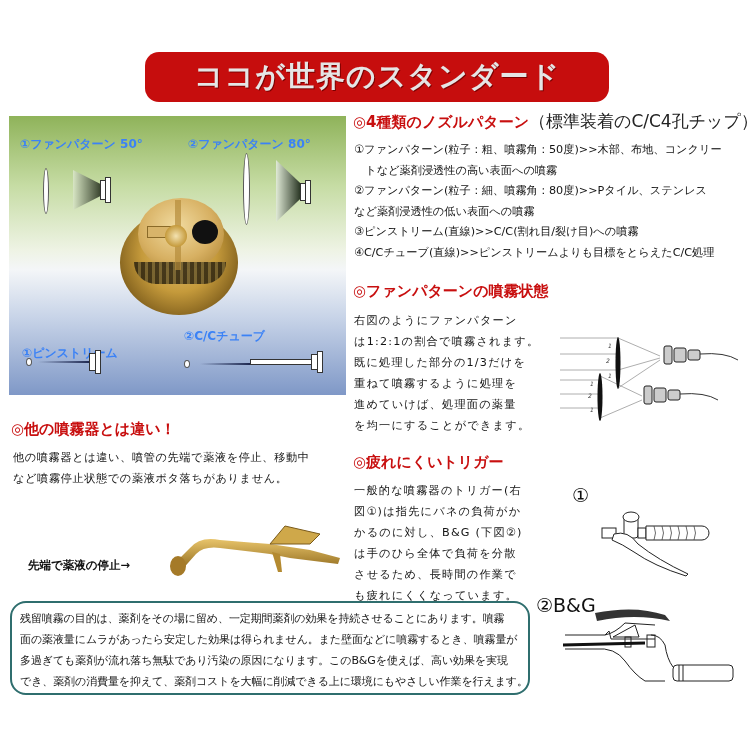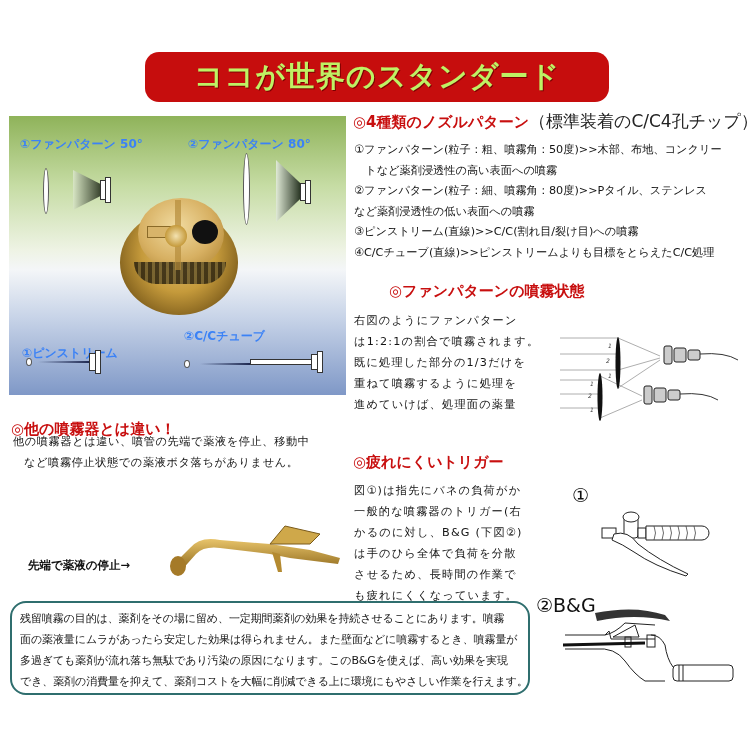--- a/index.html
+++ b/index.html
@@ -3,21 +3,21 @@
 <meta charset="utf-8">
 <style>
   * { box-sizing: border-box; margin: 0; padding: 0; }
   body { width: 750px; height: 750px; background: #ffffff; position: relative; overflow: hidden;
          font-family: "DejaVu Sans", sans-serif; color: #111; }
   .abs { position: absolute; }
 
   
   .banner { left: 145px; top: 52px; width: 464px; height: 50px; background: #c60d0d;
             border-radius: 14px; display: flex; align-items: center; justify-content: center; }
-  .banner span { color: #bef264; font-weight: bold; font-size: 29px; letter-spacing: 1px;
+  .banner span { color: #e5e5e5; font-weight: bold; font-size: 29px; letter-spacing: 1px;
                  text-shadow: 1px 1px 0 #7a0000; font-family: "DejaVu Sans", sans-serif; }
 
   
   .nozzle-panel { left: 9px; top: 116px; width: 337px; height: 279px;
     background: linear-gradient(to bottom, #8fb35a 0%, #c6dca4 25%, #eef3e4 48%, #f4f6f8 55%, #c8d4e8 72%, #7f98c7 100%); }
   .np-label { font-size: 12px; font-weight: bold; color: #3b82f6; font-family: "DejaVu Sans", sans-serif; white-space: nowrap; }
 
   .ellipse { border: 1.5px solid #555; border-radius: 50%; background: #fff; }
   .tip { background: #fff; border: 1.5px solid #333; }
 
@@ -92,27 +92,28 @@
 </div>
 <div class="abs body-text" style="left:354px;top:140px;width:396px;white-space:nowrap;">
   <div>①ファンパターン(粒子：粗、噴霧角：50度)&gt;&gt;木部、布地、コンクリー</div>
   <div>　トなど薬剤浸透性の高い表面への噴霧</div>
   <div>②ファンパターン(粒子：細、噴霧角：80度)&gt;&gt;Pタイル、ステンレス</div>
   <div>など薬剤浸透性の低い表面への噴霧</div>
   <div>③ピンストリーム(直線)&gt;&gt;C/C(割れ目/裂け目)への噴霧</div>
   <div>④C/Cチューブ(直線)&gt;&gt;ピンストリームよりも目標をとらえたC/C処理</div>
 </div>
 
-<div class="abs sec-head" style="left:353px;top:282px;margin-left:36px;">◎ファンパターンの噴霧状態</div>
+<div class="abs sec-head" style="left:353px;top:282px;">◎ファンパターンの噴霧状態</div>
 <div class="abs body-text" style="left:354px;top:310px;white-space:nowrap;line-height:21px;letter-spacing:1.2px;">
   <div>右図のようにファンパターン</div>
   <div>は1:2:1の割合で噴霧されます。</div>
   <div>既に処理した部分の1/3だけを</div>
   <div>重ねて噴霧するように処理を</div>
   <div>進めていけば、処理面の薬量</div>
+  <div>を均一にすることができます。</div>
 </div>
 
 <div class="abs" style="left:560px;top:330px;width:190px;height:100px;">
   <svg width="190" height="100" viewBox="0 0 190 100">
     <g stroke="#999" stroke-width="0.8" fill="none">
       <line x1="0" y1="8" x2="58" y2="8"></line>
         <line x1="0" y1="24" x2="58" y2="24"></line>
         <line x1="0" y1="40" x2="58" y2="40"></line>
       <line x1="58" y1="8" x2="100" y2="26"></line>
         <line x1="58" y1="40" x2="100" y2="28"></line>
@@ -140,21 +141,21 @@
       <rect x="84" y="56" width="8" height="18" rx="2"></rect>
         <rect x="94" y="58" width="12" height="14" rx="2"></rect>
         <rect x="108" y="60" width="12" height="10" rx="2"></rect>
     </g>
     <path d="M140 24 Q165 22 178 30" stroke="#333" fill="none" stroke-width="1"></path>
     <path d="M120 64 Q145 62 158 70" stroke="#333" fill="none" stroke-width="1"></path>
   </svg>
 </div>
 
 <div class="abs sec-head" style="left:11px;top:420px;">◎他の噴霧器とは違い！</div>
-<div class="abs body-text" style="left:13px;top:432px;white-space:nowrap;letter-spacing:0.6px;text-align:center;">
+<div class="abs body-text" style="left:13px;top:448px;white-space:nowrap;letter-spacing:0.6px;">
   <div>他の噴霧器とは違い、噴管の先端で薬液を停止、移動中</div>
   <div>など噴霧停止状態での薬液ボタ落ちがありません。</div>
 </div>
 <div class="abs" style="left:28px;top:558px;font-size:11.5px;font-weight:bold;white-space:nowrap;">先端で薬液の停止→</div>
 
 <div class="abs" style="left:160px;top:508px;width:190px;height:70px;">
   <svg width="190" height="70" viewBox="0 0 190 70">
     <defs>
         <linearGradient id="gold" x1="0" y1="0" x2="0" y2="1">
           <stop offset="0" stop-color="#e8c46a"></stop>
@@ -163,22 +164,22 @@
       </defs>
     <path d="M12 58 L30 40 Q40 28 60 32 L110 36 L150 42 L180 50 L178 56 L130 50 L110 46 L60 40 Q44 38 36 46 L20 64 Z" fill="url(#gold)"></path>
     <path d="M110 36 L125 18 L160 26 L150 36 Z" fill="#cfa84a" stroke="#7a5a1a" stroke-width="1"></path>
     <path d="M112 44 L118 64 L122 64 L120 46 Z" fill="#b48a30"></path>
     <ellipse cx="18" cy="58" rx="8" ry="10" fill="#a57a28"></ellipse>
   </svg>
 </div>
 
 <div class="abs sec-head" style="left:353px;top:453px;">◎疲れにくいトリガー</div>
 <div class="abs body-text" style="left:354px;top:480px;white-space:nowrap;line-height:21px;letter-spacing:1.2px;">
+  <div>一般的な噴霧器のトリガー(右</div>
   <div>図①)は指先にバネの負荷がか</div>
-  <div>一般的な噴霧器のトリガー(右</div>
   <div>かるのに対し、B&amp;G (下図②)</div>
   <div>は手のひら全体で負荷を分散</div>
   <div>させるため、長時間の作業で</div>
   <div>も疲れにくくなっています。</div>
 </div>
 <div class="abs big-num" style="left:572px;top:484px;">①</div>
 <div class="abs big-num" style="left:536px;top:578px;margin-top:16px;">②B&amp;G</div>
 
 <div class="abs" style="left:598px;top:510px;width:130px;height:70px;">
   <svg width="130" height="70" viewBox="0 0 130 70">

